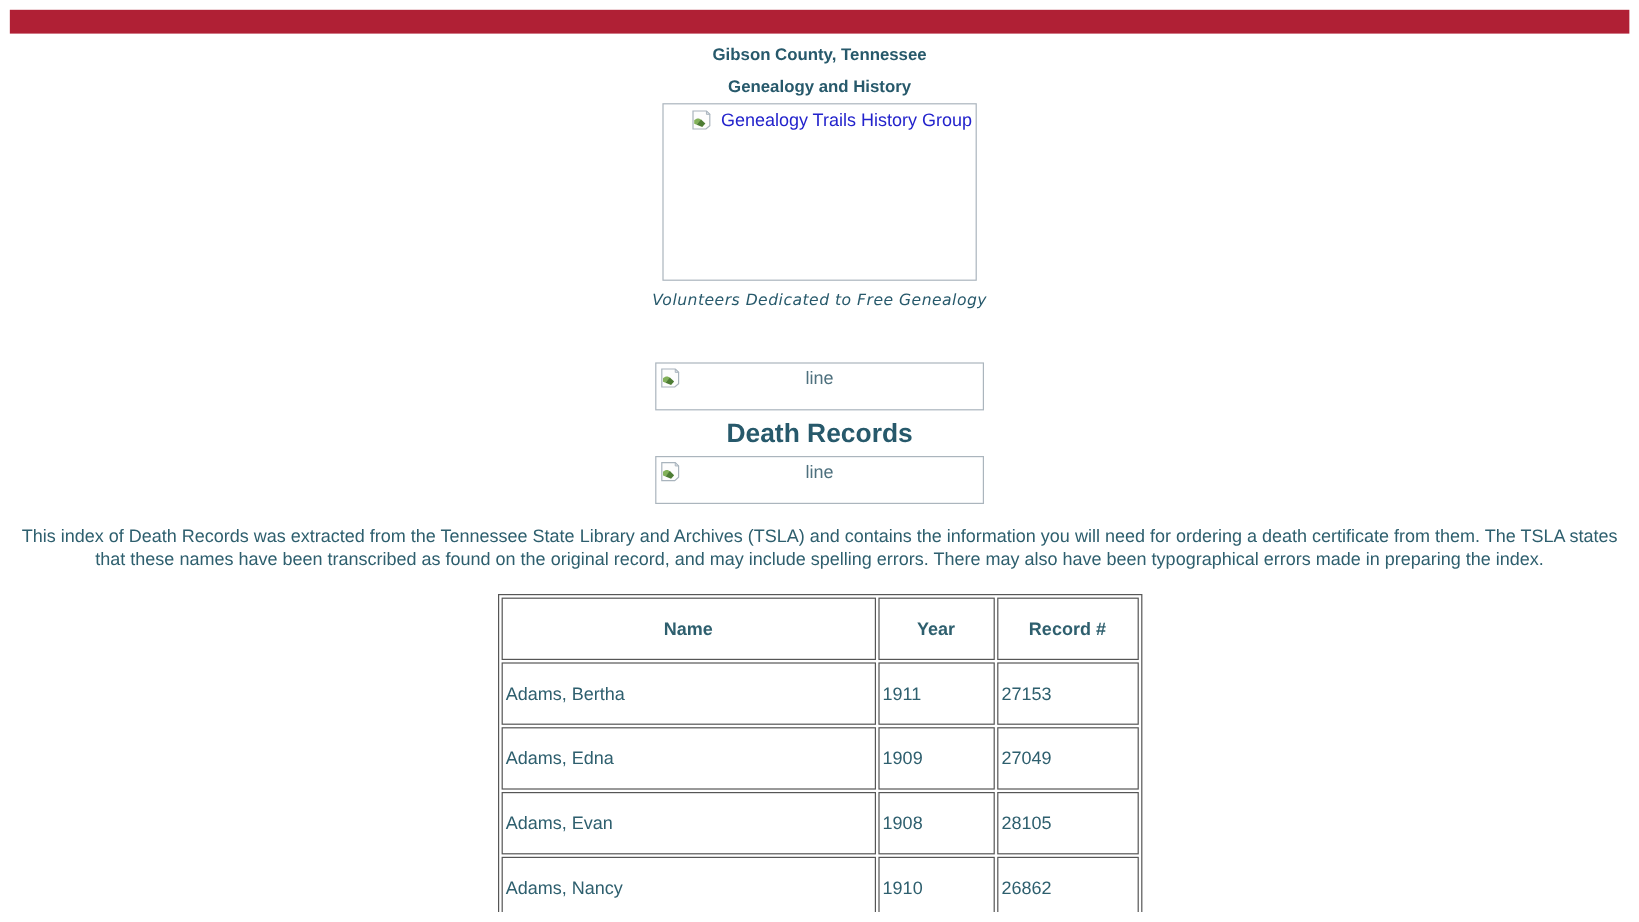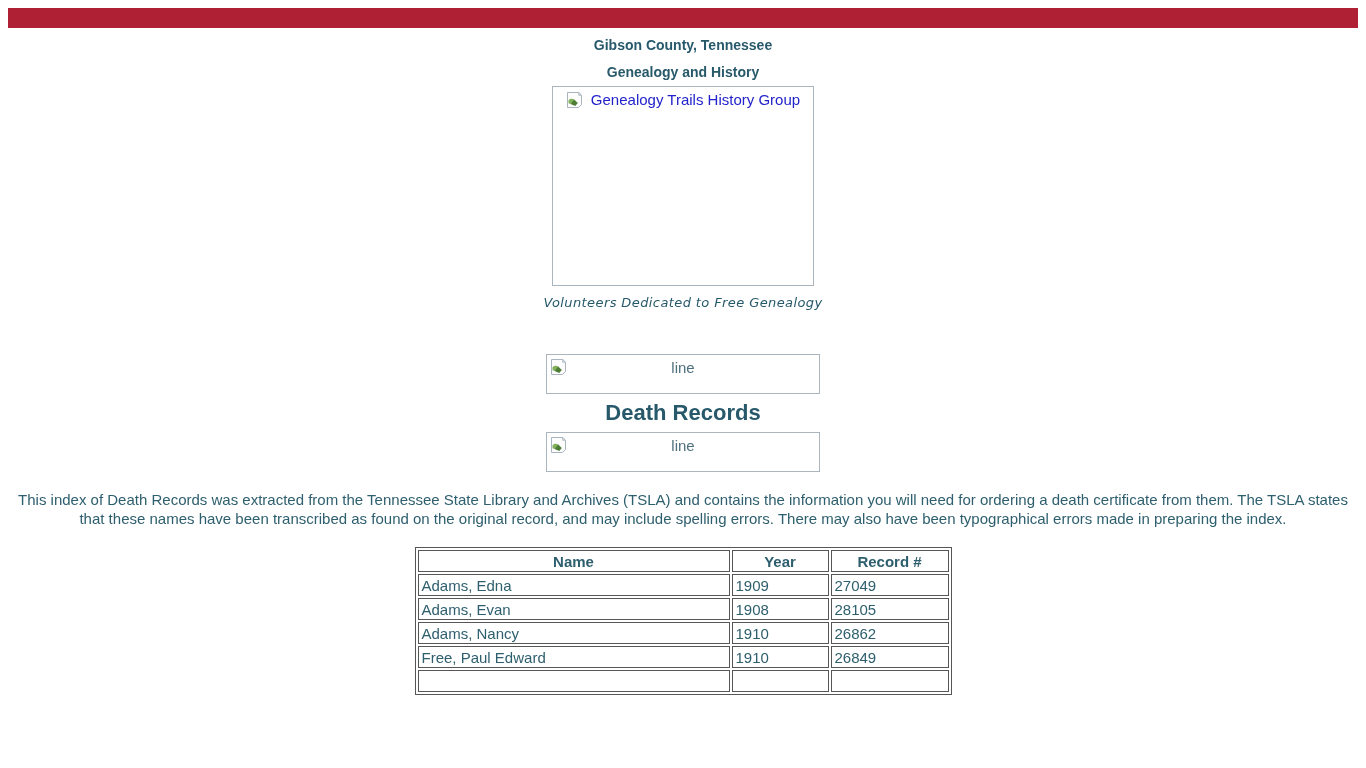--- a/index.html
+++ b/index.html
@@ -19,26 +19,26 @@
   .page-title {
     margin: 4px 0 0 0;
     text-align: center;
     font-size: 14px;
     line-height: 27px;
     font-weight: bold;
     color: #27596b;
   }
   .logo-box {
     width: 262px;
-    height: 200px;
+    height: 148px;
     box-sizing: border-box;
     border: 1px solid #abb5bd;
     margin: 0 auto;
     padding: 4px 3px;
-    text-align: center;
+    text-align: right;
     cursor: pointer;
   }
   .logo-box .alt-text {
     color: #2323cc;
     font-size: 15px;
     vertical-align: 4px;
     margin-left: 8px;
   }
   .broken-img-icon { display: inline-block; }
   .tagline {
@@ -89,21 +89,21 @@
   .intro .p2 { margin-top: 17px; }
   table.records {
     margin: 19px auto 0 auto;
     border-collapse: separate;
     border-spacing: 2px;
     border: 1px solid #565656;
   }
   table.records th, table.records td {
     border: 1px solid #565656;
     font-size: 15px;
-    padding: 1px 3px;
+    padding: 16px 3px;
     height: 18px;
     color: #2e5f6e;
     overflow: hidden;
     white-space: nowrap;
   }
   table.records th { font-weight: bold; text-align: center; }
   table.records td { text-align: left; }
   .col-name  { width: 304px; }
   .col-year  { width: 89px; }
   .col-rec   { width: 110px; }
@@ -164,20 +164,25 @@
 <table class="records">
   <thead>
     <tr>
       <th class="col-name">Name</th>
       <th class="col-year">Year</th>
       <th class="col-rec">Record #</th>
     </tr>
   </thead>
   <tbody>
 
+      <tr>
+        <td class="col-name">Adams, Bertha</td>
+        <td class="col-year">1911</td>
+        <td class="col-rec">27153</td>
+      </tr>
 
 
       <tr>
         <td class="col-name">Adams, Edna</td>
         <td class="col-year">1909</td>
         <td class="col-rec">27049</td>
       </tr>
 
       <tr>
         <td class="col-name">Adams, Evan</td>

